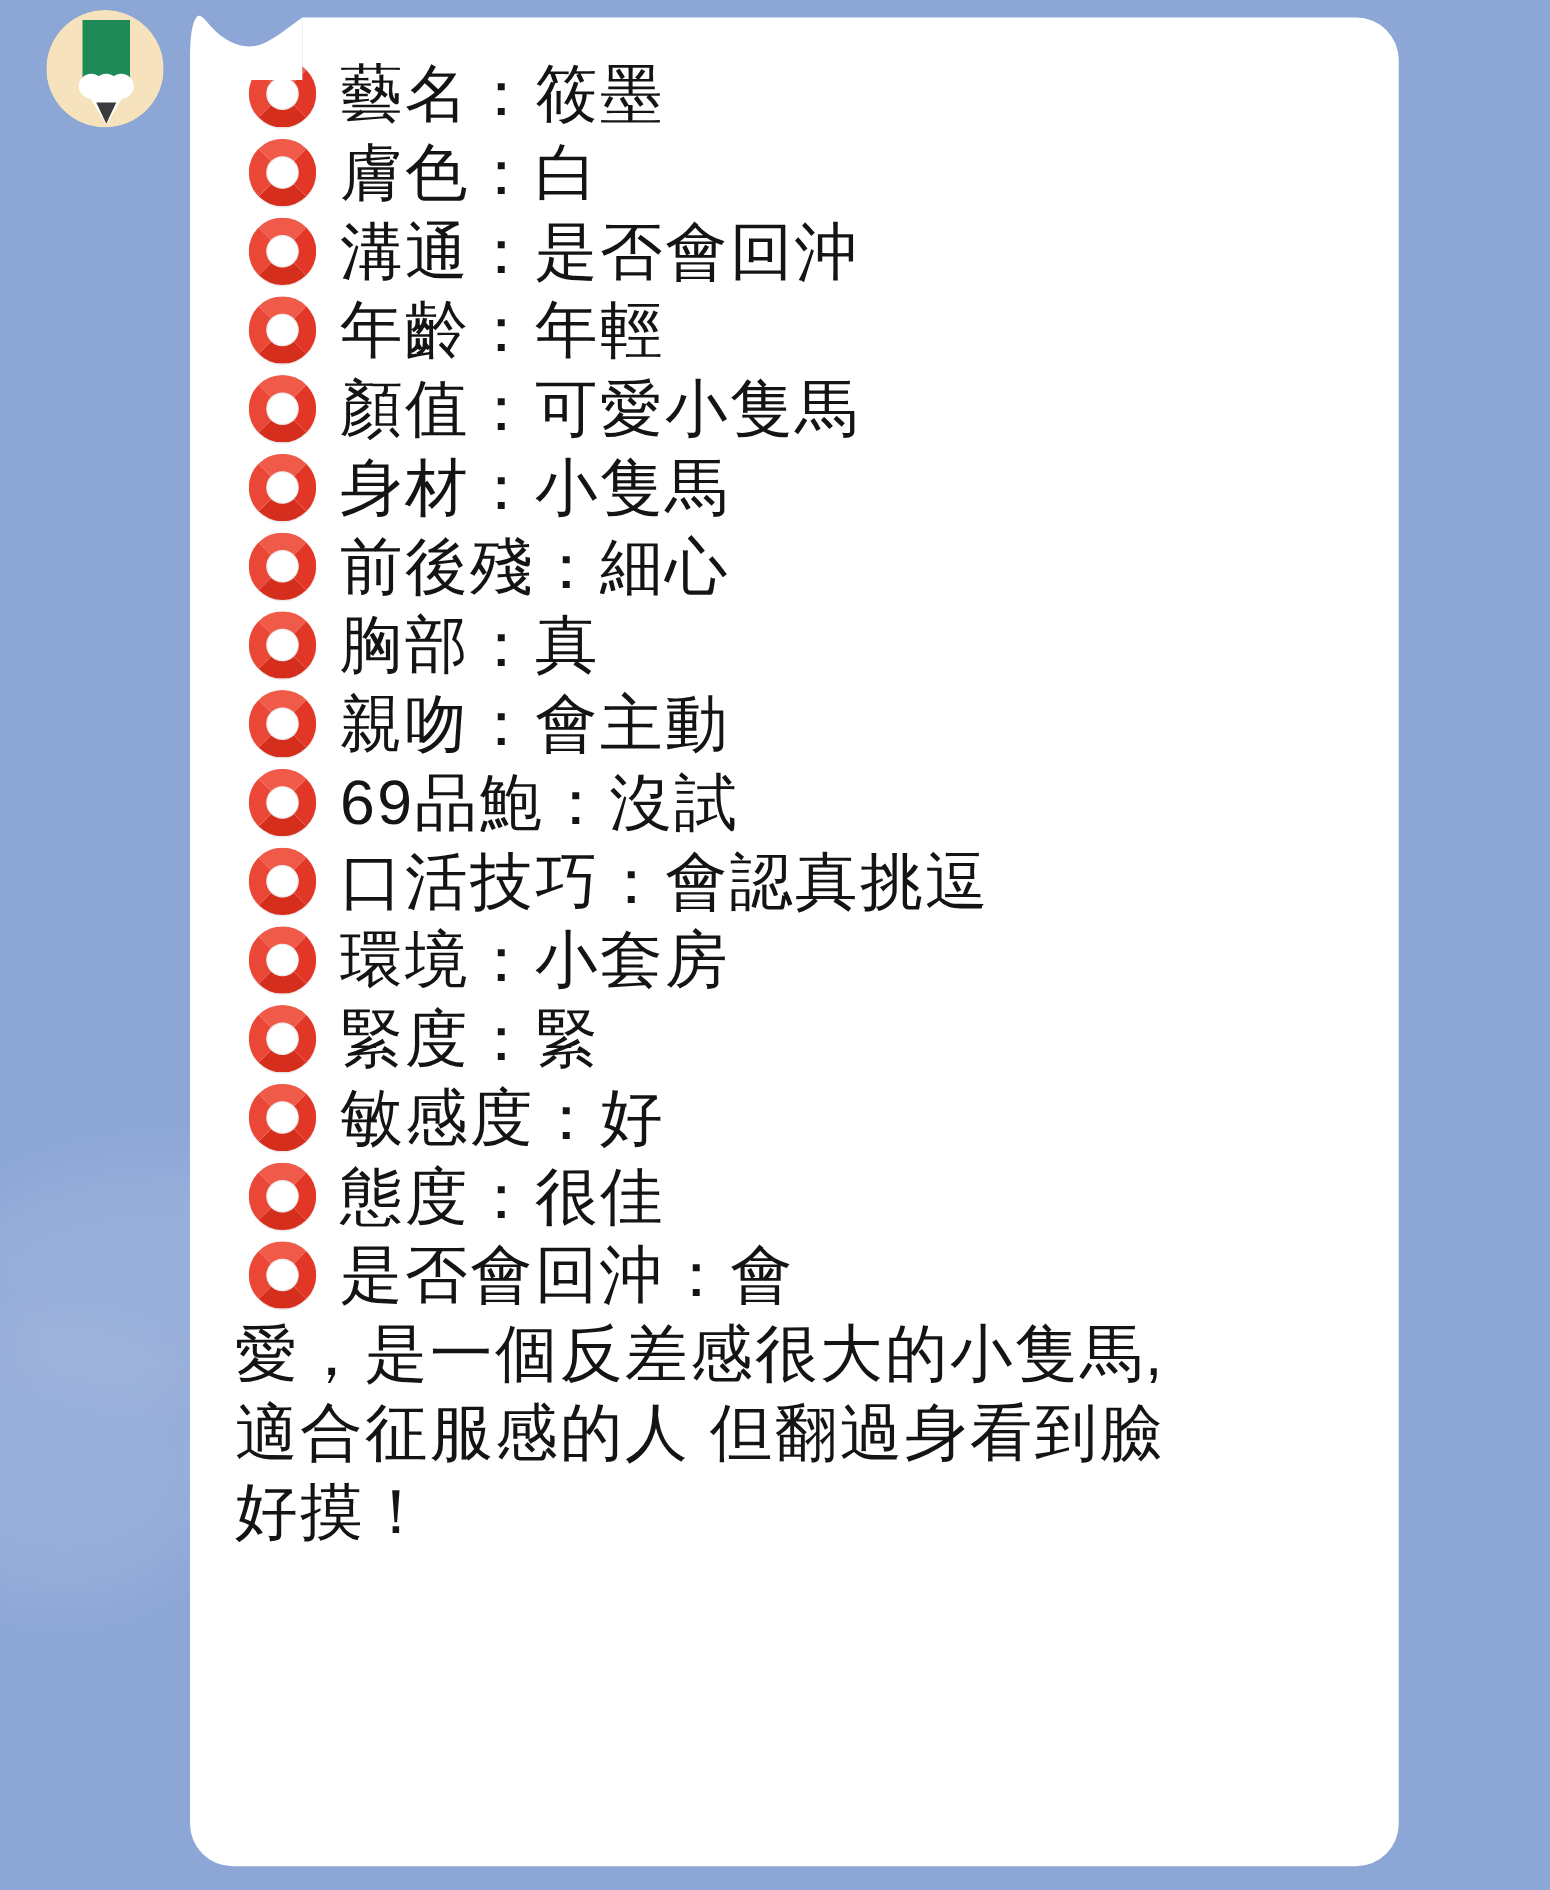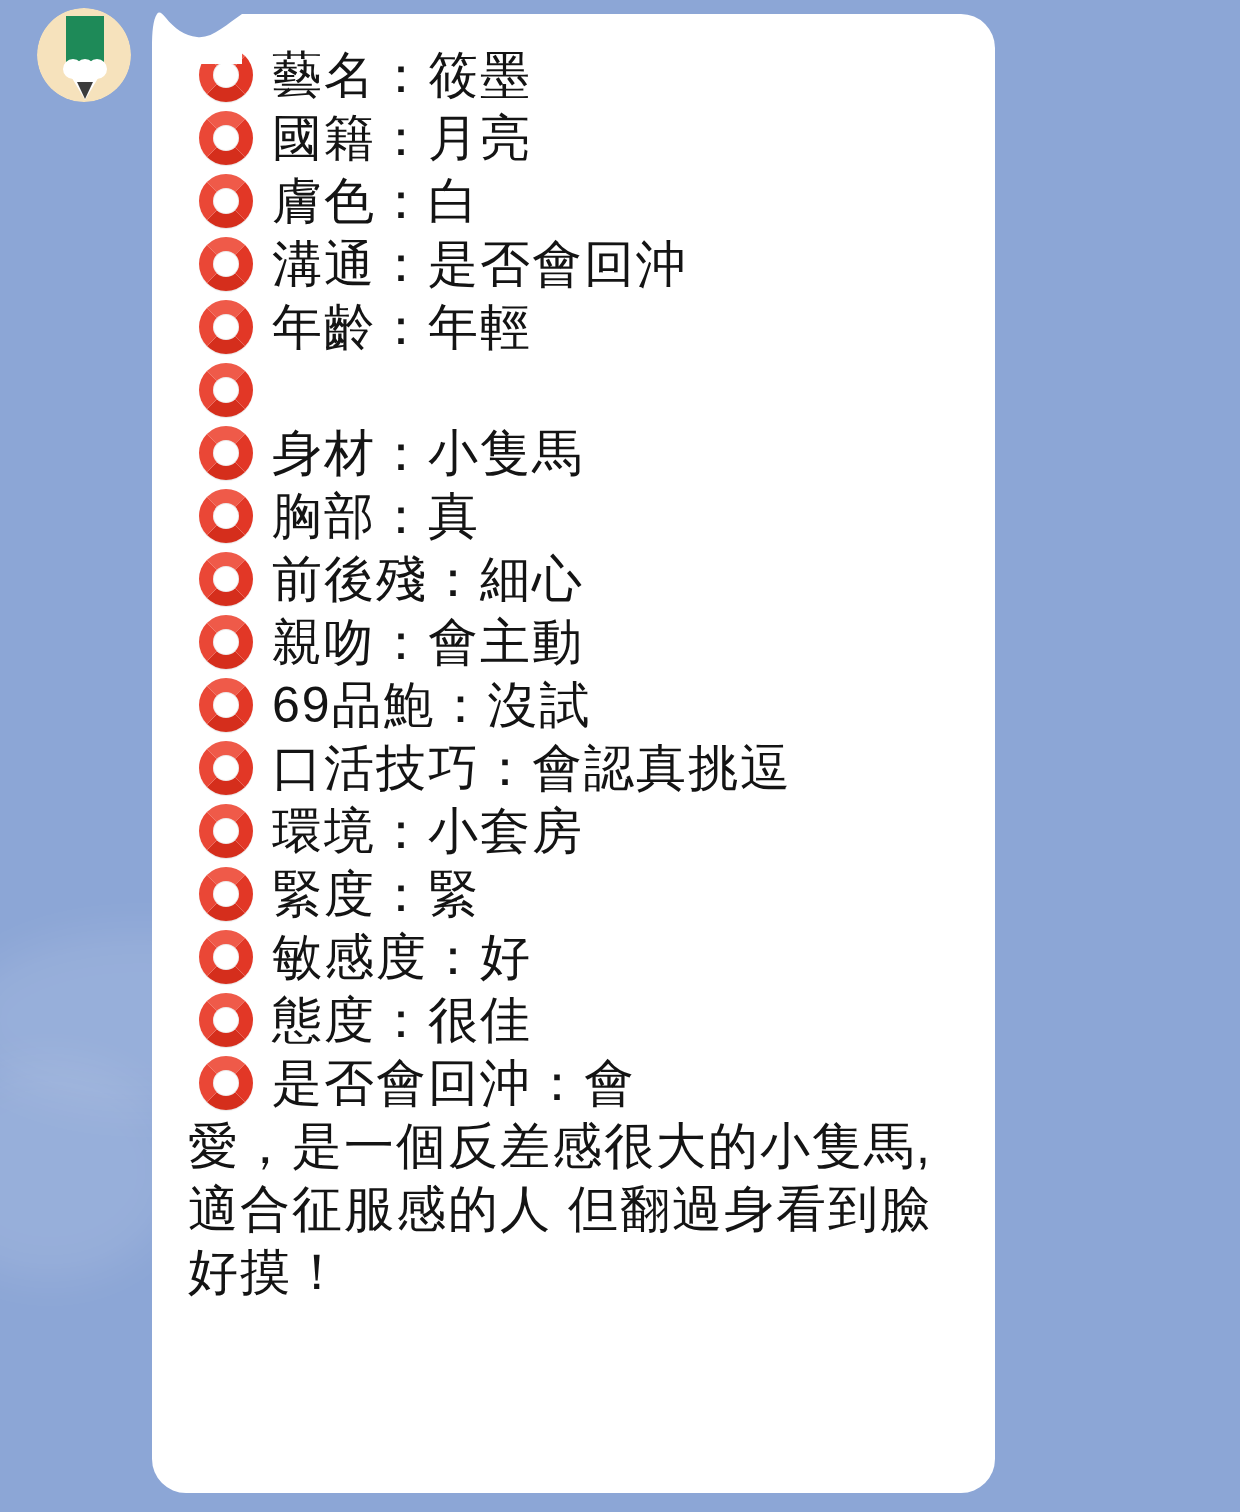--- a/index.html
+++ b/index.html
@@ -23,21 +23,21 @@
   .avatar{
     position:absolute;left:37px;top:8px;
     width:94px;height:94px;border-radius:50%;
     overflow:hidden;
   }
   .avatar svg{display:block;}
 
   
   .bubble{
     position:absolute;left:152px;top:14px;
-    width:843px;height:1479px;
+    width:967px;height:1479px;
     background:var(--bubble,#ffffff);
     border-radius:0 34px 34px 34px;
     box-sizing:border-box;
   }
   .tail{position:absolute;left:150px;top:6px;}
   .tail .bgrect{fill:var(--bg,#8ca6d6);}
   .tail .beak{fill:var(--bubble,#ffffff);}
 
   .content{
     position:absolute;left:36px;top:30px;right:24px;
@@ -75,28 +75,27 @@
       <circle cx="36" cy="61" r="10" class="av-wood" fill="#ffffff"></circle>
       <circle cx="48" cy="61" r="10" class="av-wood" fill="#ffffff"></circle>
       <circle cx="60" cy="61" r="10" class="av-wood" fill="#ffffff"></circle>
       <path d="M 40,74 L 56,74 L 48,91 Z" class="av-tip" fill="#3c3c3c"></path>
     </svg>
   </div>
 
   <div class="bubble">
     <div class="content">
         <div class="line"><span class="ring"></span><span>藝名：筱墨</span></div>
-        <div class="line"><span class="ring"></span><span>國籍：月亮</span></div>
         <div class="line"><span class="ring"></span><span>膚色：白</span></div>
         <div class="line"><span class="ring"></span><span>溝通：是否會回沖</span></div>
         <div class="line"><span class="ring"></span><span>年齡：年輕</span></div>
-        <div class="line"><span class="ring"></span></div>
+        <div class="line"><span class="ring"></span><span>顏值：可愛小隻馬</span></div>
         <div class="line"><span class="ring"></span><span>身材：小隻馬</span></div>
+        <div class="line"><span class="ring"></span><span>前後殘：細心</span></div>
         <div class="line"><span class="ring"></span><span>胸部：真</span></div>
-        <div class="line"><span class="ring"></span><span>前後殘：細心</span></div>
         <div class="line"><span class="ring"></span><span>親吻：會主動</span></div>
         <div class="line"><span class="ring"></span><span>69品鮑：沒試</span></div>
         <div class="line"><span class="ring"></span><span>口活技巧：會認真挑逗</span></div>
         <div class="line"><span class="ring"></span><span>環境：小套房</span></div>
         <div class="line"><span class="ring"></span><span>緊度：緊</span></div>
         <div class="line"><span class="ring"></span><span>敏感度：好</span></div>
         <div class="line"><span class="ring"></span><span>態度：很佳</span></div>
         <div class="line"><span class="ring"></span><span>是否會回沖：會</span></div>
         <div class="line">愛，是一個反差感很大的小隻馬,</div>
         <div class="line">適合征服感的人 但翻過身看到臉</div>

